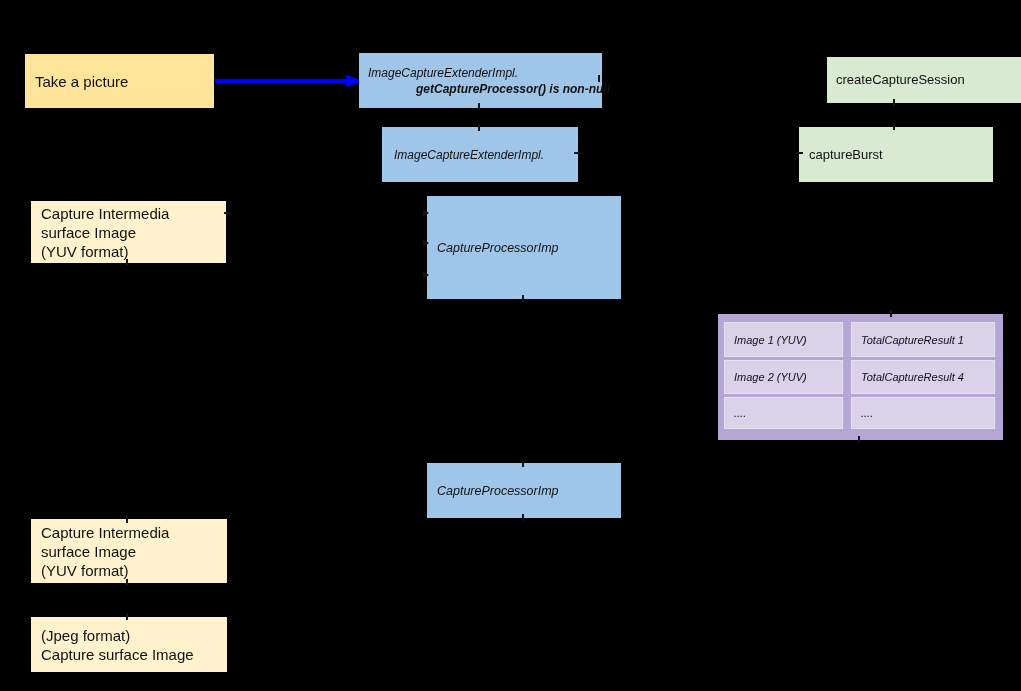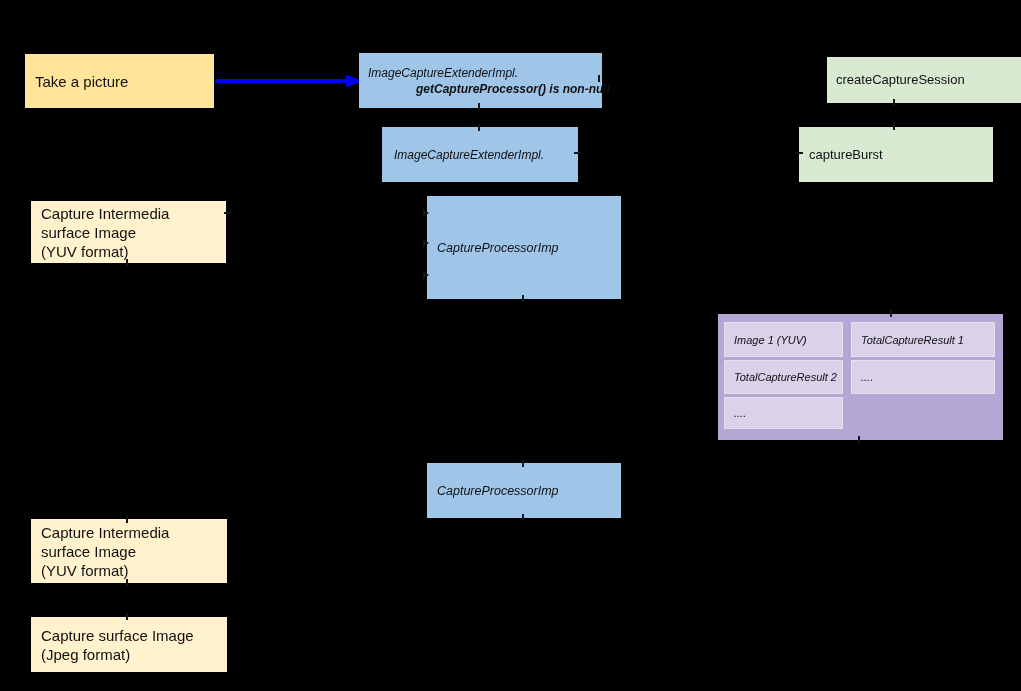--- a/index.html
+++ b/index.html
@@ -113,38 +113,39 @@
     <span class="ln">CaptureProcessorImp</span>
   </div>
 
   <div class="stub-arrow" style="left:423px;top:209px;"></div>
   <div class="stub-arrow" style="left:423px;top:239px;"></div>
   <div class="stub-arrow" style="left:423px;top:271px;"></div>
 
   <div id="result-table">
     <div class="cell">Image 1 (YUV)</div>
     <div class="cell">TotalCaptureResult 1</div>
-    <div class="cell">TotalCaptureResult 2</div>
+    <div class="cell">Image 2 (YUV)</div>
+    <div class="cell">TotalCaptureResult 4</div>
     <div class="cell">....</div>
     <div class="cell">....</div>
   </div>
 
   <div class="box blue" id="process-box">
     <span class="ln">CaptureProcessorImp</span>
   </div>
 
   <div class="box cream big" id="intermedia-bottom">
     <span class="ln">Capture Intermedia</span>
     <span class="ln">surface Image</span>
     <span class="ln">(YUV format)</span>
   </div>
 
   <div class="box cream big" id="jpeg-box">
+    <span class="ln">(Jpeg format)</span>
     <span class="ln">Capture surface Image</span>
-    <span class="ln">(Jpeg format)</span>
   </div>
 
   <div class="tickv" style="left:478px;top:103px;"></div>
   <div class="tickv" style="left:478px;top:124px;"></div>
   <div class="tickh" style="left:574px;top:152px;"></div>
   <div class="tickv" style="left:598px;top:75px;"></div>
   <div class="tickv" style="left:893px;top:99px;"></div>
   <div class="tickv" style="left:893px;top:123px;"></div>
   <div class="tickh" style="left:796px;top:152px;"></div>
   <div class="tickv" style="left:522px;top:295px;"></div>

